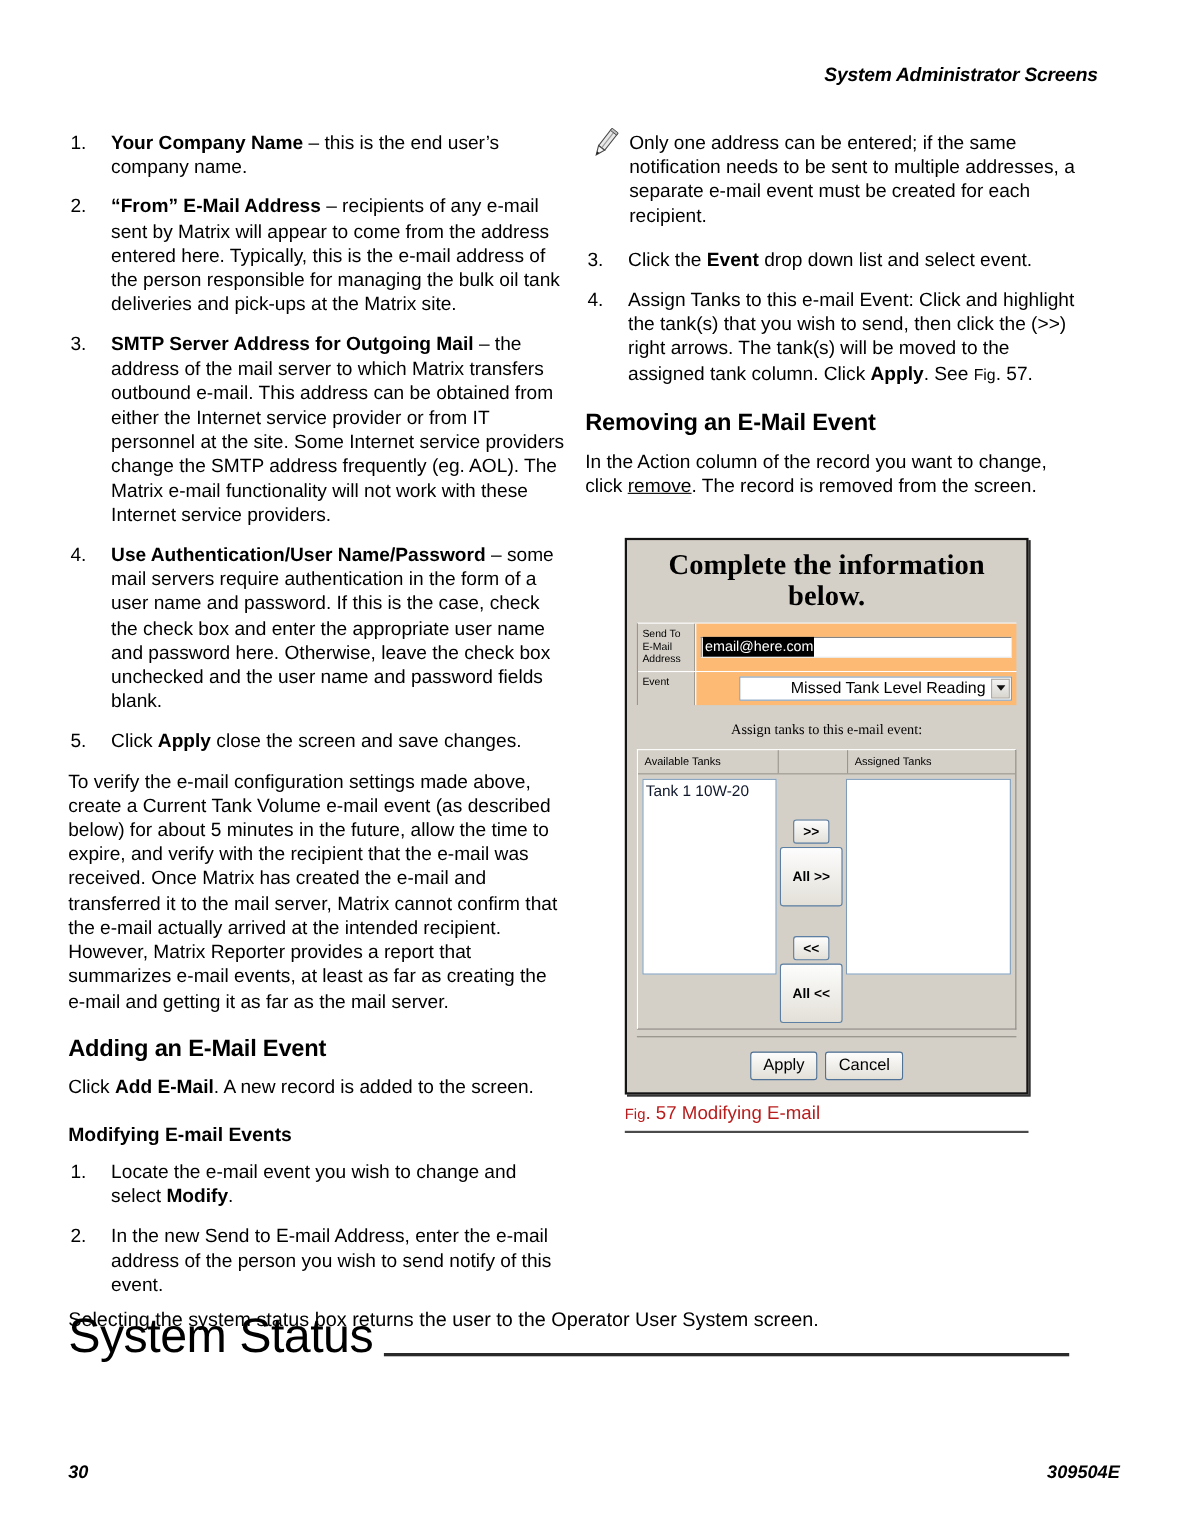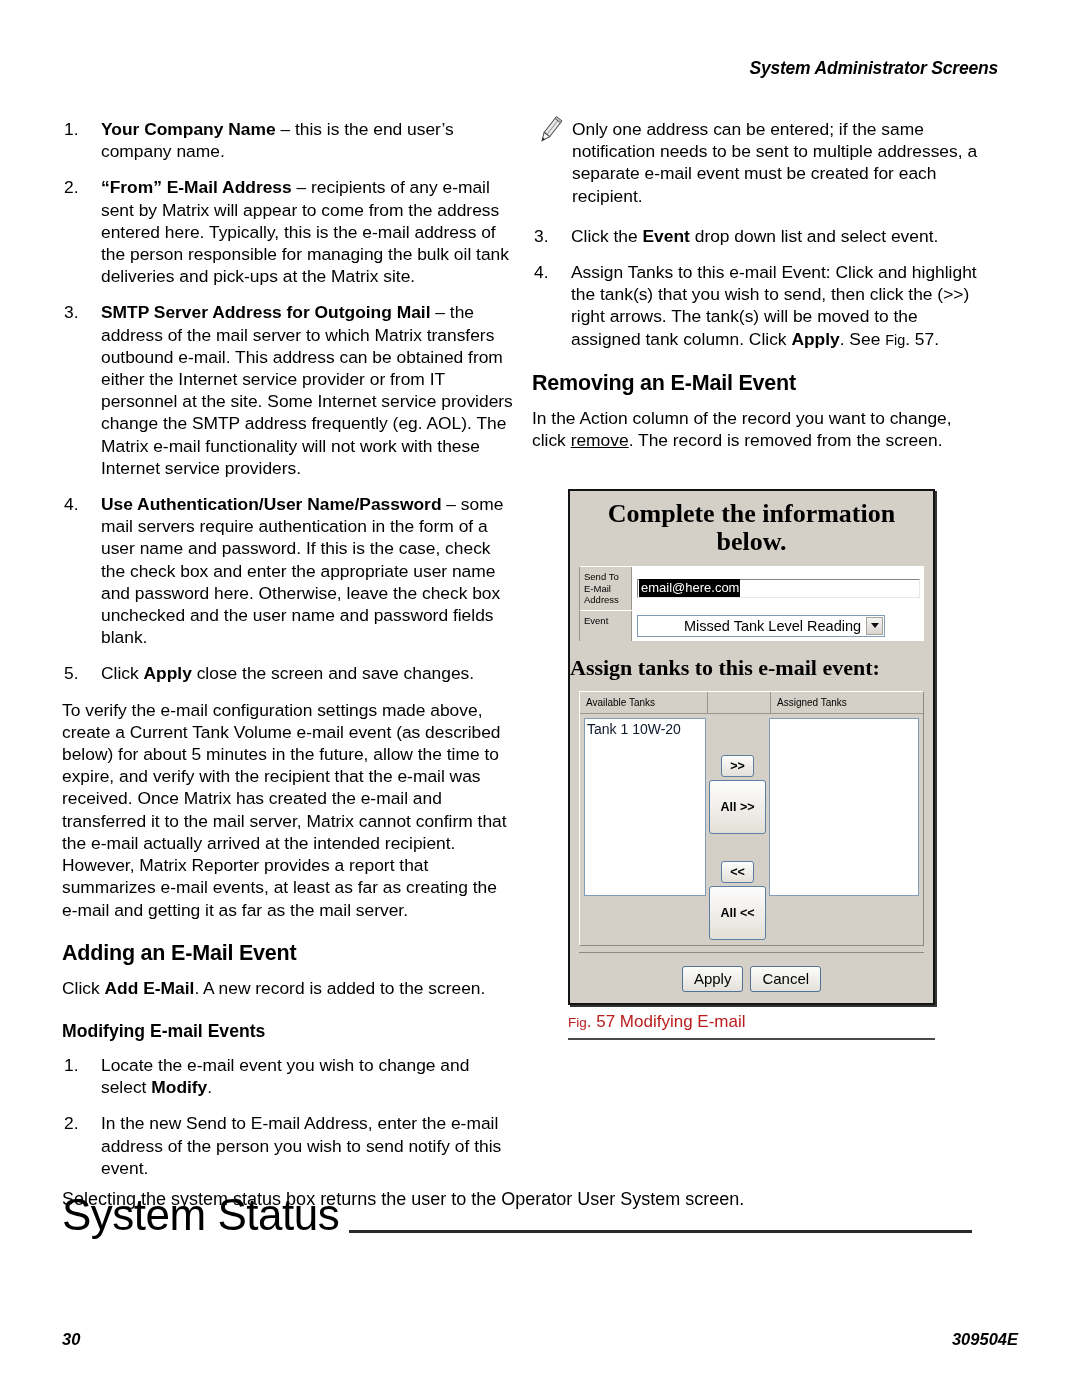--- a/index.html
+++ b/index.html
@@ -146,23 +146,24 @@
     padding: 4px 3px 4px 4px;
     border-right: 1px solid #9a968e;
     box-sizing: border-box;
     color: #000;
   }
   .form-field {
     flex: 1 1 auto;
     padding: 4px 4px;
     display: flex;
     align-items: center;
-    background: #ffffff;
+    background: #fdba74;
     border-left: 1px solid #ffffff;
     box-sizing: border-box;
+    justify-content: flex-end;
   }
   .text-input {
     flex: 1 1 auto;
     background: #ffffff;
     border-top: 1px solid #848484;
     border-left: 1px solid #848484;
     border-right: 1px solid #e8e8e8;
     border-bottom: 1px solid #e8e8e8;
     height: 19px;
     display: flex;
@@ -209,23 +210,23 @@
   }
   .select-arrow .chev {
     width: 0; height: 0;
     border-left: 4px solid transparent;
     border-right: 4px solid transparent;
     border-top: 5px solid #111;
   }
 
   .assign-title {
     font-family: "Liberation Serif", serif;
-    font-weight: bold;
-    font-size: 22px;
-    text-align: left;
+    font-weight: normal;
+    font-size: 13px;
+    text-align: center;
     padding: 14px 0 10px 0;
   }
 
   .tanks-panel {
     margin: 0 9px 0 9px;
     border-top: 1px solid #ffffff;
     border-left: 1px solid #ffffff;
     border-right: 1px solid #8d8a84;
     border-bottom: 1px solid #8d8a84;
     background: #d4d0c8;

